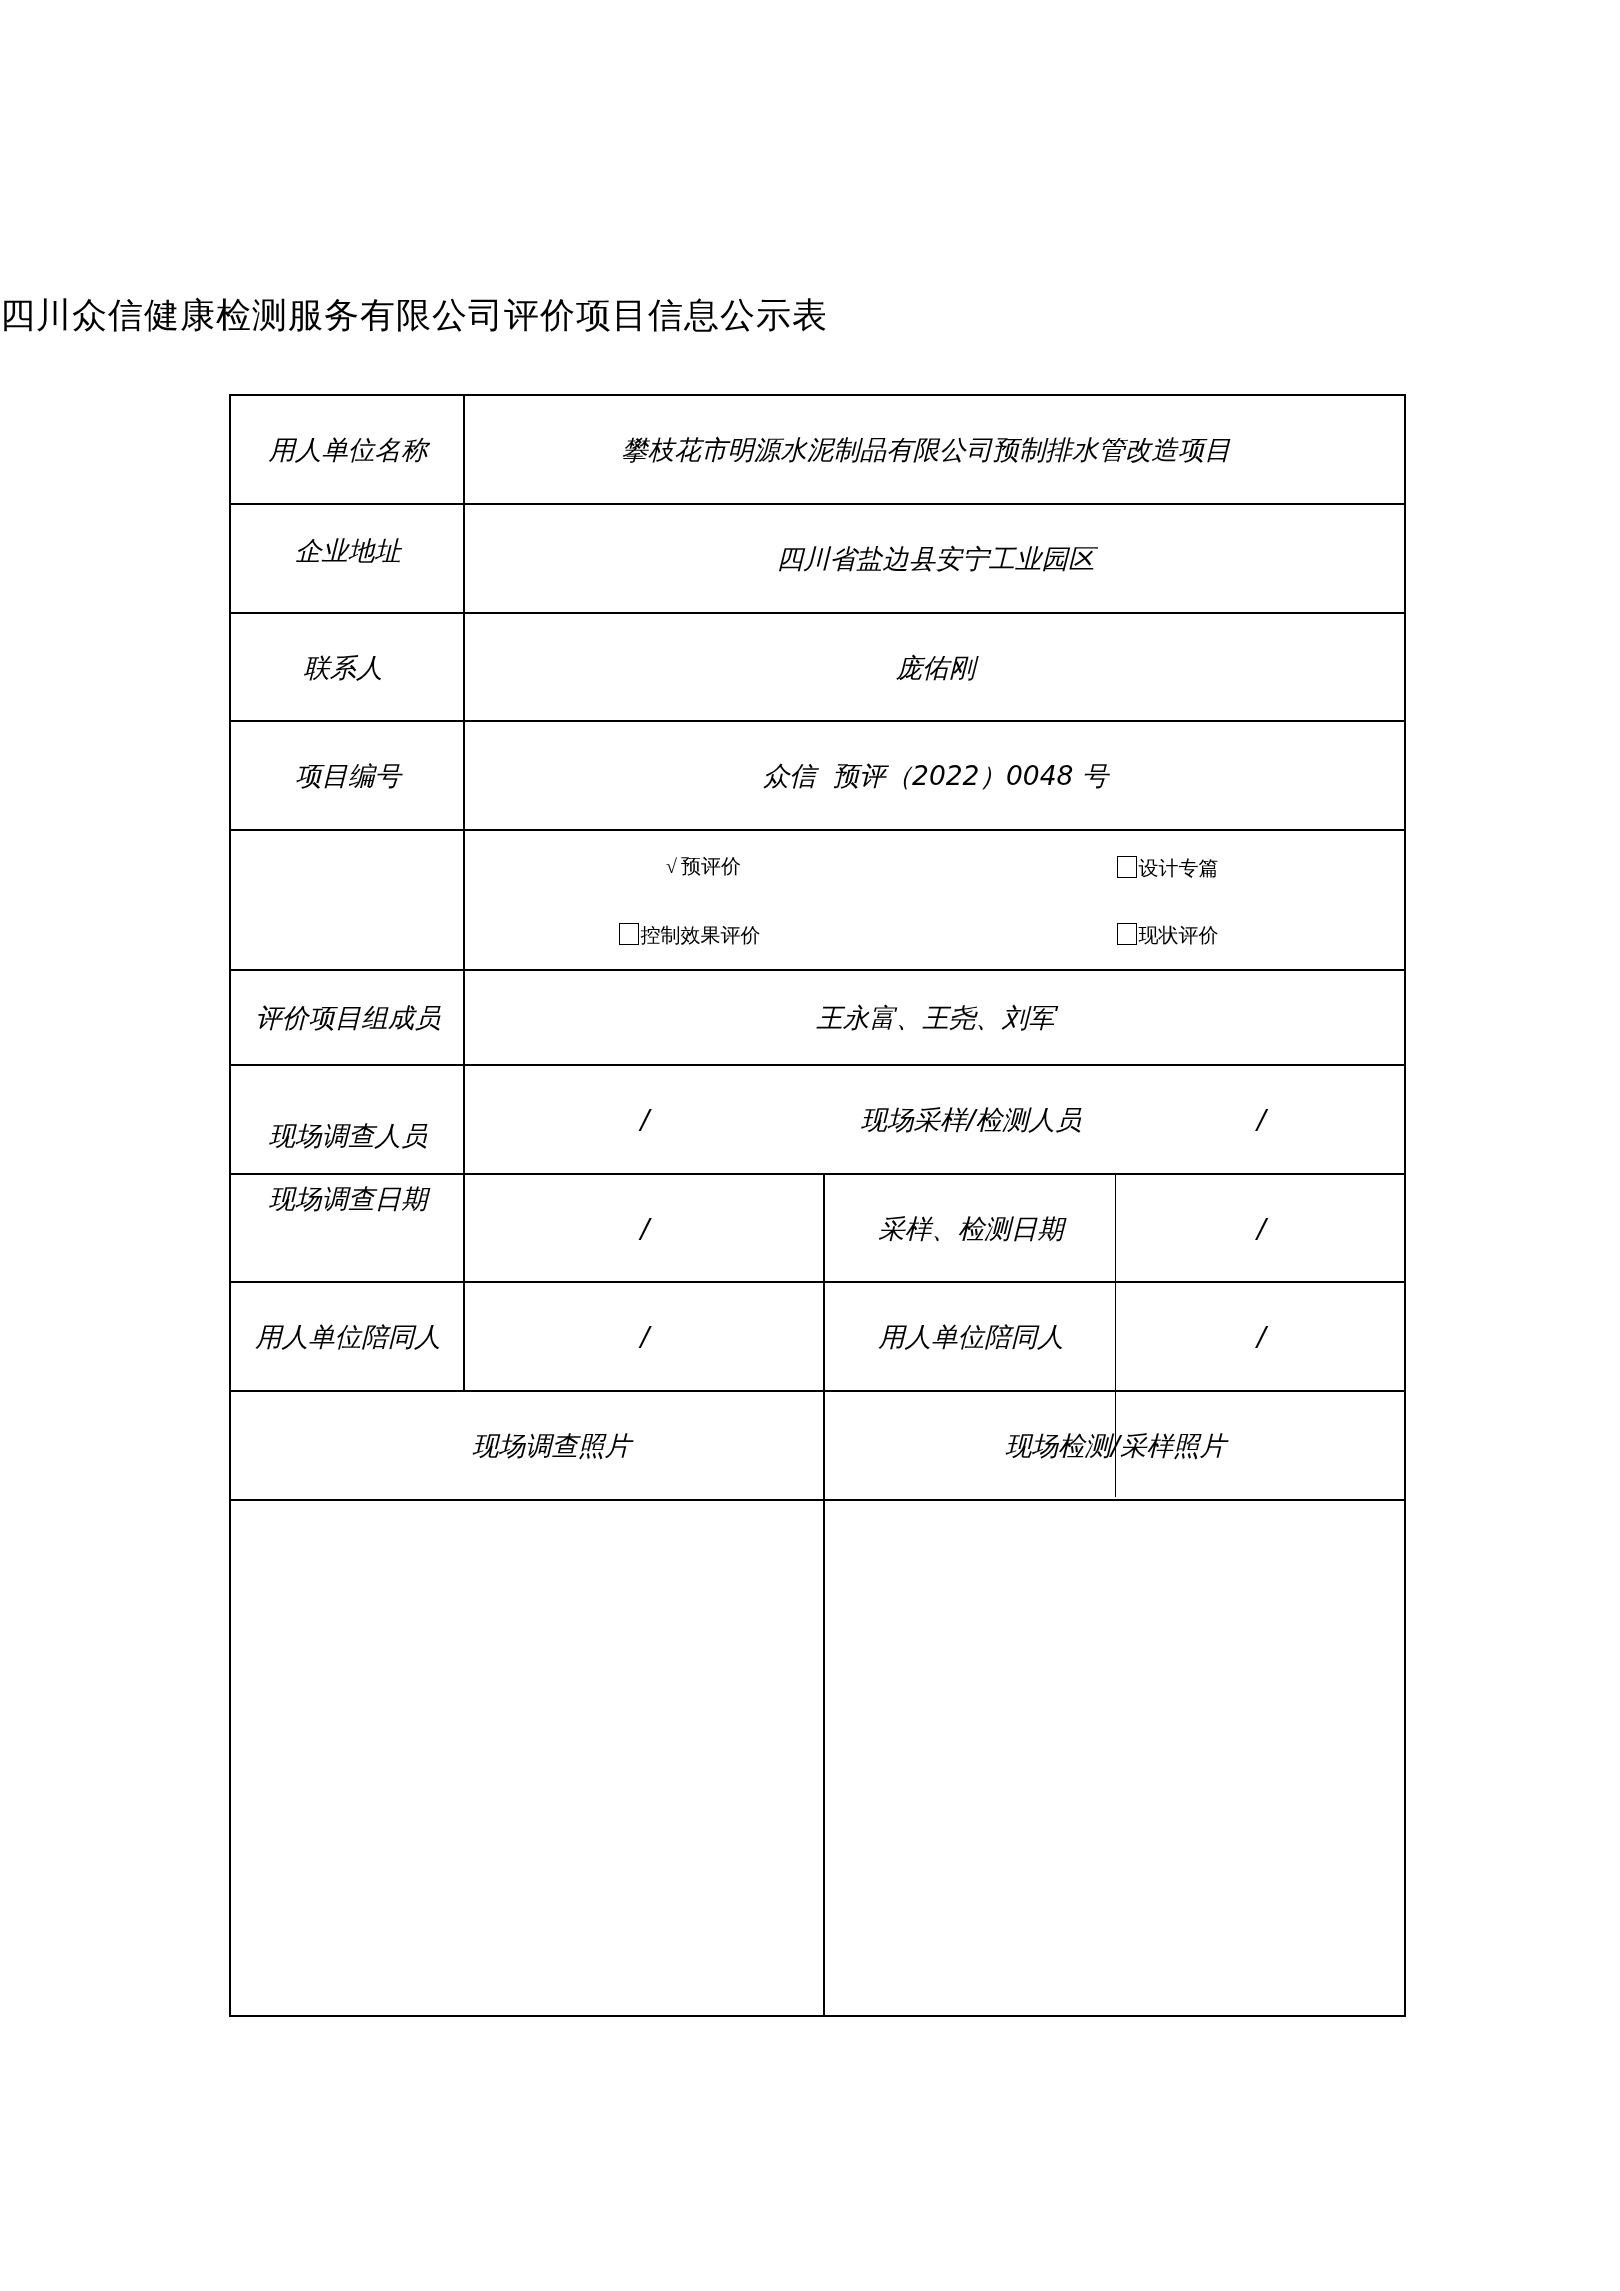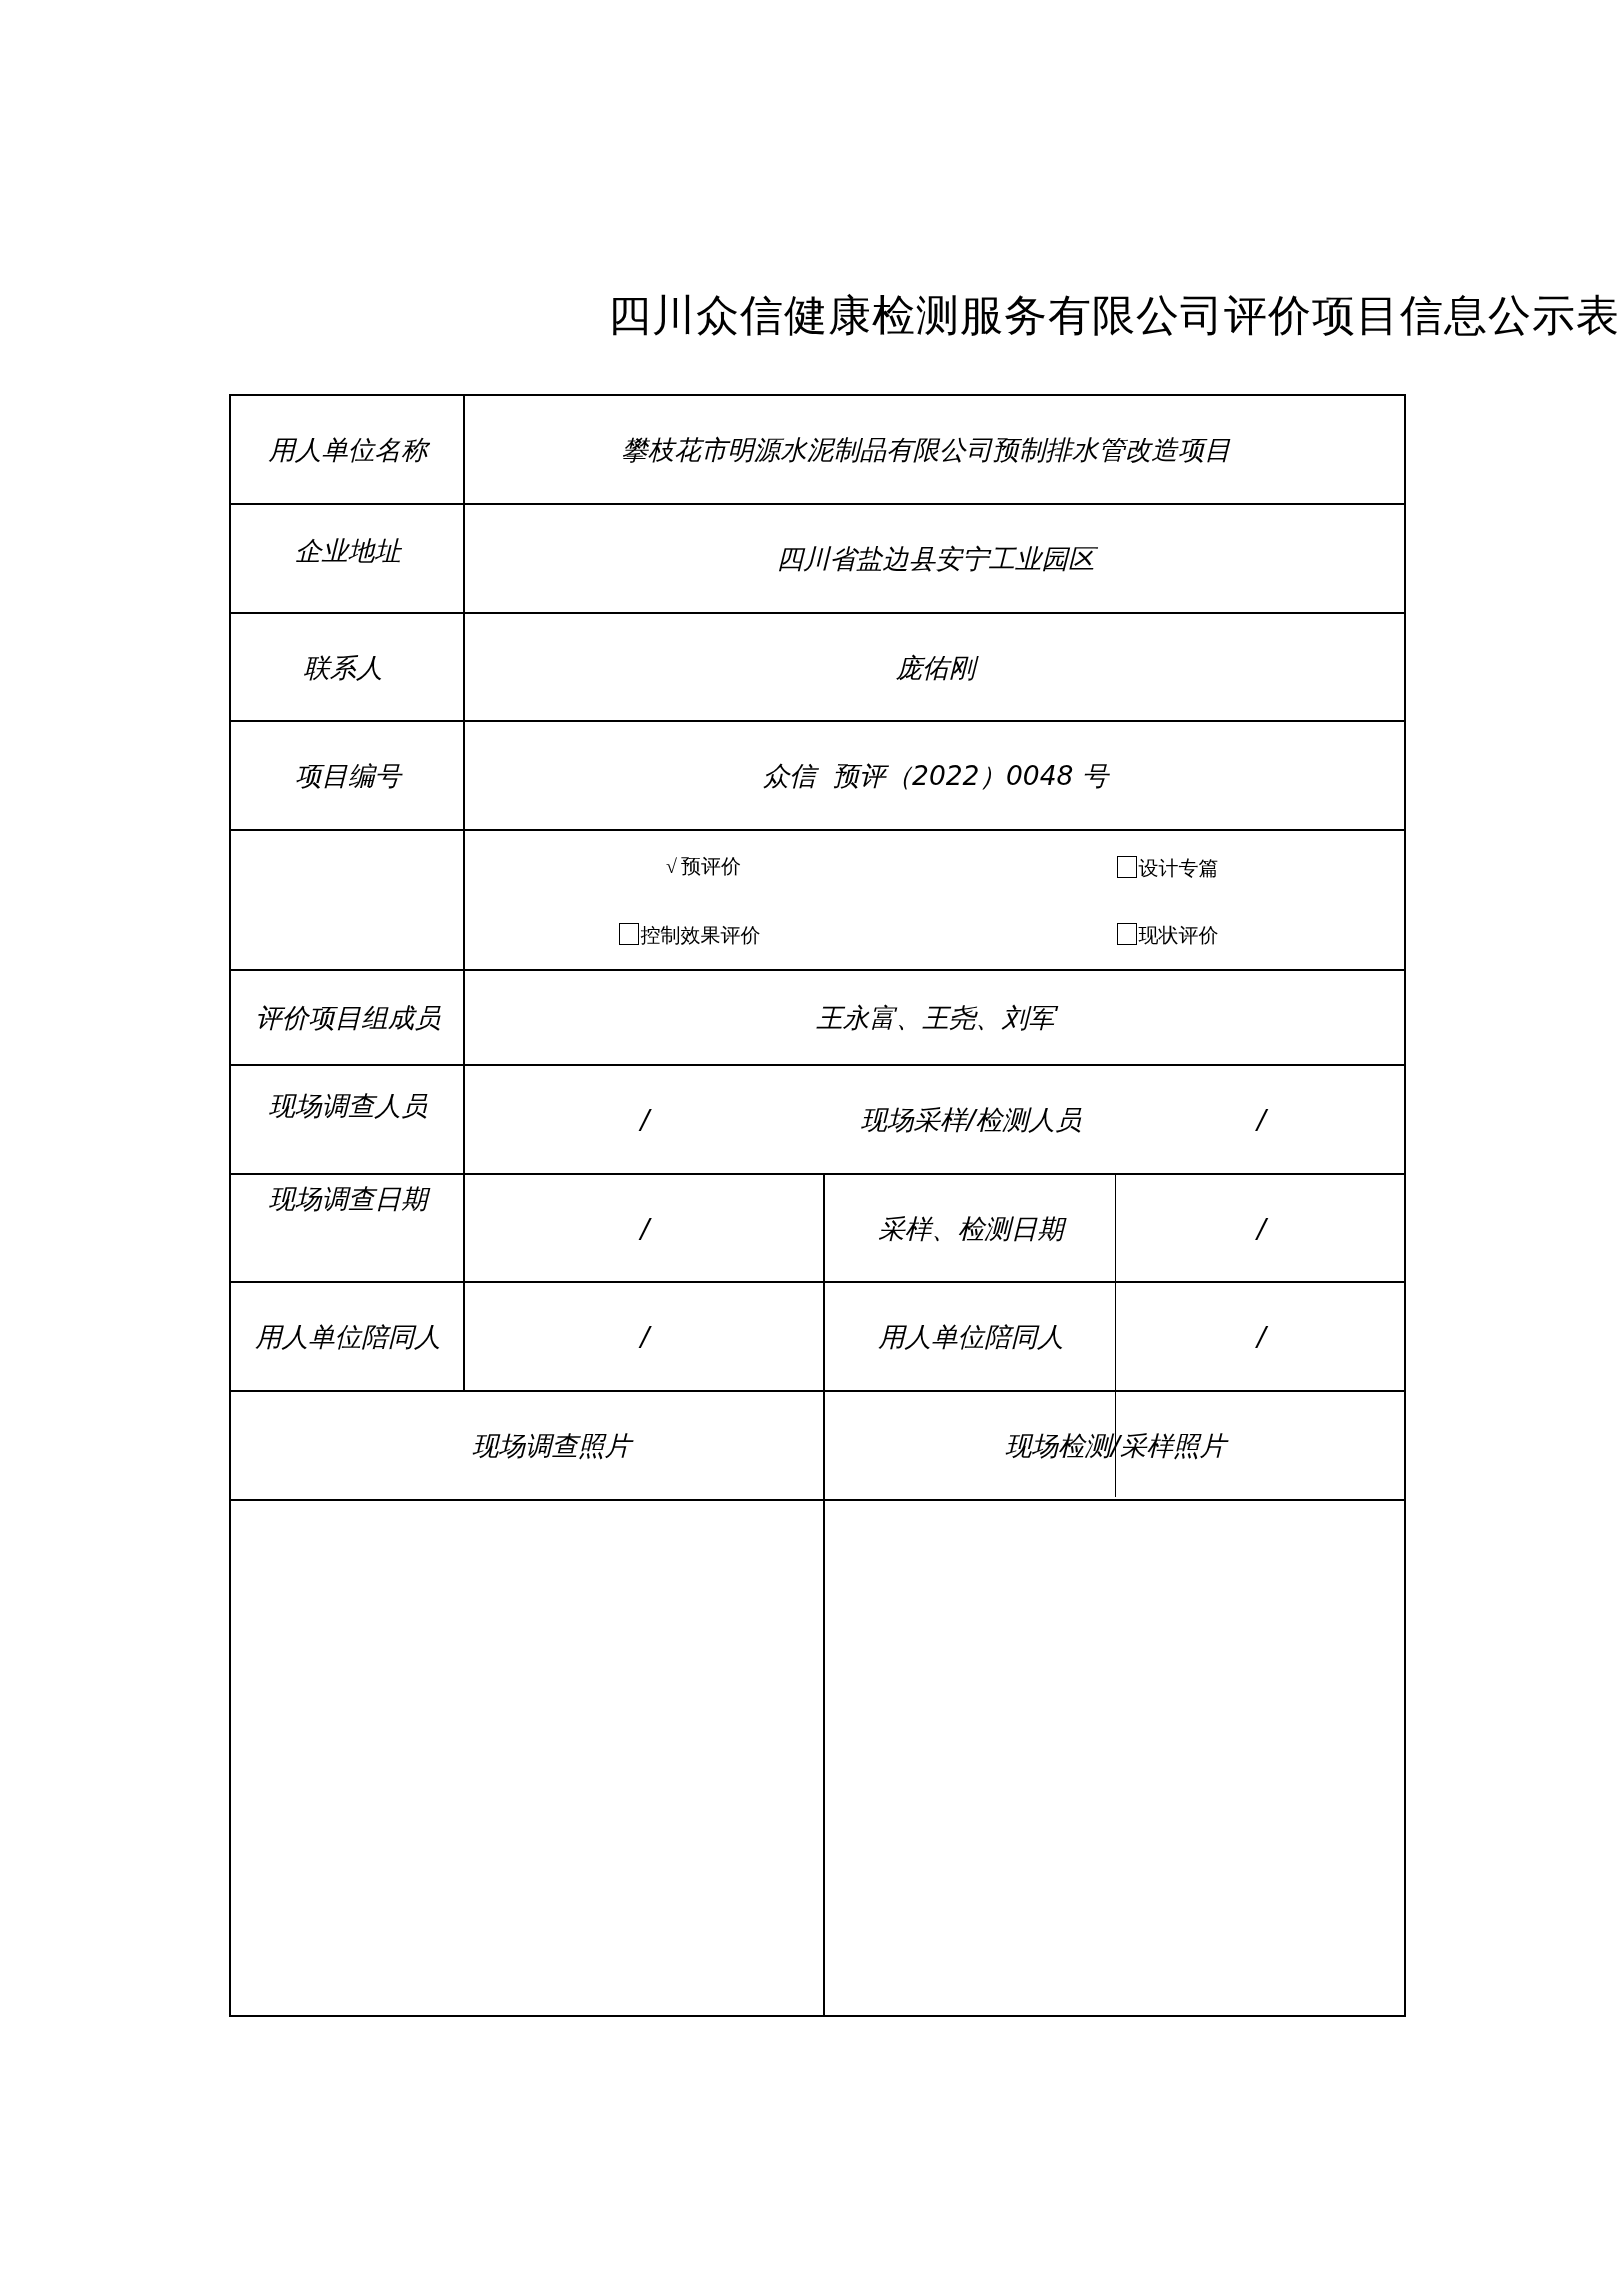--- a/index.html
+++ b/index.html
@@ -1,19 +1,19 @@
 <!DOCTYPE html>
 <html><head>
 <meta charset="utf-8">
 <style>
   html, body { margin: 0; padding: 0; background: #ffffff; }
   body { width: 1620px; height: 2292px; position: relative; overflow: hidden;
          font-family: "DejaVu Serif", "Liberation Serif", serif; color: #000; }
-  .title { position: absolute; left: 0; width: 1620px; top: 286px; text-align: right;
-           font-size: 43px; letter-spacing: 1px; line-height: 59px; font-weight: normal;
+  .title { position: absolute; left: 0; width: 1620px; top: 286px; text-align: left;
+           font-size: 35px; letter-spacing: 1px; line-height: 59px; font-weight: normal;
            font-family: "DejaVu Sans", "Liberation Sans", sans-serif; }
   .tbl { position: absolute; left: 229px; top: 394px; width: 1177px; height: 1623px;
          border: 2px solid #000; box-sizing: border-box; }
   .cell { position: absolute; box-sizing: border-box; display: flex; align-items: center;
           justify-content: center; font-size: 26.5px; line-height: 1;
           font-family: "DejaVu Sans", "Liberation Sans", sans-serif; font-style: italic; }
   .hline { position: absolute; left: 0; width: 100%; height: 0; border-top: 2px solid #000; }
   .vline { position: absolute; width: 0; border-left: 2px solid #000; }
   .vline.thin { border-left: 1px solid #000; }
   .opt { position: absolute; font-size: 20px; line-height: 1; white-space: nowrap;
@@ -65,21 +65,21 @@
   <div class="opt" style="left:388px; top:527px">
     <span class="box"></span><span>控制效果评价</span>
   </div>
   <div class="opt" style="left:886px; top:527px">
     <span class="box"></span><span>现状评价</span>
   </div>
 
   <div class="cell" style="left:0; top:575px; width:234px; height:95px">评价项目组成员</div>
   <div class="cell" style="left:234px; top:575px; width:941px; height:95px">王永富、王尧、刘军</div>
 
-  <div class="cell" style="left:0; top:670px; width:234px; height:81px">现场调查人员</div>
+  <div class="cell" style="left:0; top:700px; width:234px; height:81px">现场调查人员</div>
   <div class="cell" style="left:234px; top:670px; width:360px; height:109px">/</div>
   <div class="cell" style="left:594px; top:670px; width:292px; height:109px">现场采样/检测人员</div>
   <div class="cell" style="left:886px; top:670px; width:289px; height:109px">/</div>
 
   <div class="cell" style="left:0; top:749px; width:234px; height:108px">现场调查日期</div>
   <div class="cell" style="left:234px; top:779px; width:360px; height:108px">/</div>
   <div class="cell" style="left:594px; top:779px; width:292px; height:108px">采样、检测日期</div>
   <div class="cell" style="left:886px; top:779px; width:289px; height:108px">/</div>
 
   <div class="cell" style="left:0; top:887px; width:234px; height:109px">用人单位陪同人</div>

